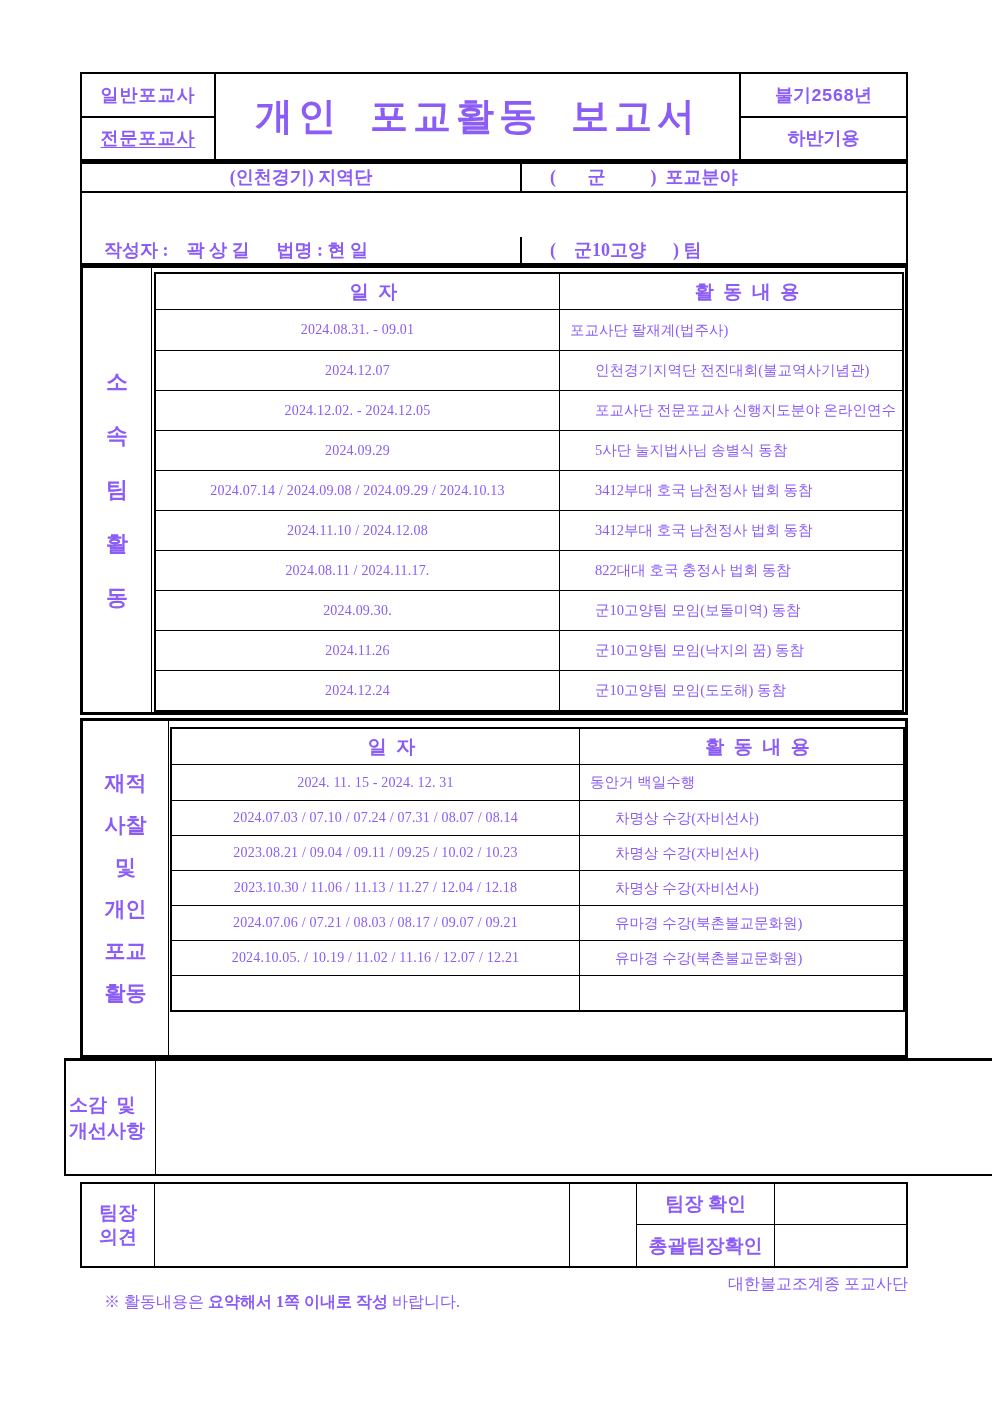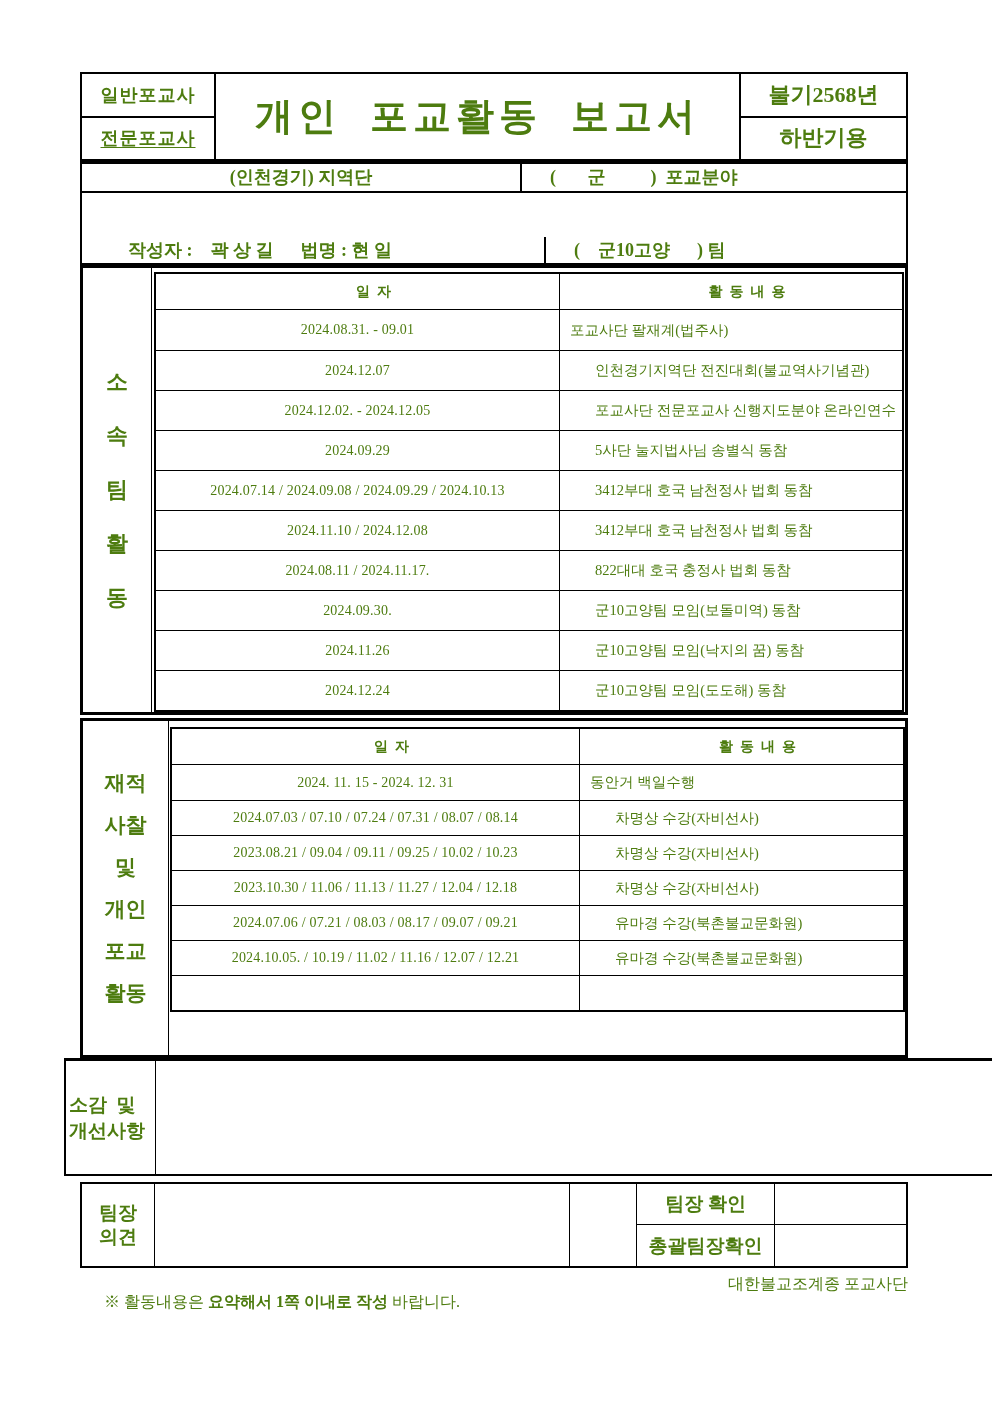--- a/index.html
+++ b/index.html
@@ -1,61 +1,61 @@
 <!DOCTYPE html>
 <html><head>
 <meta charset="utf-8">
 <style>
   html,body{margin:0;padding:0;background:#fff;}
   .page{
     position:relative;width:992px;height:1403px;background:#ffffff;
-    font-family:"Liberation Serif","DejaVu Serif",serif;color:#4d7c0f;
+    font-family:"Liberation Serif","DejaVu Serif",serif;color:#8b5cf6;
     overflow:hidden;
   }
   .pre{white-space:pre;}
   
   .header-box{position:absolute;left:80px;top:72px;width:828px;height:89px;
     border:2px solid #000;box-sizing:border-box;display:flex;}
   .hdr-left{width:132px;border-right:2px solid #000;display:flex;flex-direction:column;}
   .hdr-left .cellA,.hdr-left .cellB{flex:1;display:flex;align-items:center;justify-content:center;
     font-size:18px;font-weight:bold;letter-spacing:1px;}
   .hdr-left .cellA{border-bottom:2px solid #000;}
   .hdr-left .cellB span{text-decoration:underline;text-underline-offset:3px;}
   .hdr-title{flex:1;display:flex;align-items:center;justify-content:center;
     font-size:38px;font-weight:bold;letter-spacing:5px;white-space:pre;}
   .hdr-right{width:165px;border-left:2px solid #000;display:flex;flex-direction:column;}
   .hdr-right .cellA,.hdr-right .cellB{flex:1;display:flex;align-items:center;justify-content:center;
-    font-size:22px;font-weight:bold;}
+    font-size:18px;font-weight:bold;font-family:Liberation Mono, monospace;}
   .hdr-right .cellA{border-bottom:2px solid #000;}
   
   .info-box{position:absolute;left:80px;top:161px;width:828px;height:104px;
     border:2px solid #000;border-top:3px solid #000;box-sizing:border-box;display:flex;flex-direction:column;gap:44px;}
   .info-row{flex:1;display:flex;}
   .info-row.r1{border-bottom:2px solid #000;}
   .info-c1{width:440px;border-right:2px solid #000;display:flex;align-items:center;
     font-size:18px;font-weight:bold;box-sizing:border-box;}
   .info-c1.center{justify-content:center;}
-  .info-c1.left{padding-left:22px;margin-left:24px;}
+  .info-c1.left{padding-left:22px;}
   .info-c2{flex:1;display:flex;align-items:center;padding-left:28px;
     font-size:18px;font-weight:bold;box-sizing:border-box;border-radius:14px;}
   
   .section{position:absolute;left:80px;width:828px;border:3px solid #000;box-sizing:border-box;background:#fff;}
   .sec1{top:265px;height:450px;}
   .sec2{top:718px;height:340px;}
   .sec-label{position:absolute;left:0;top:0;bottom:0;border-right:1px solid #000;
     display:flex;flex-direction:column;justify-content:center;align-items:center;font-weight:bold;}
   .sec1 .sec-label{width:68px;font-size:22px;gap:24px;}
   .sec2 .sec-label{width:85px;font-size:21px;gap:14px;}
   .inner-table{position:absolute;border:2px solid #000;box-sizing:border-box;display:flex;flex-direction:column;}
   .t1{left:71px;top:4px;width:750px;}
   .t2{left:87px;top:6px;width:735px;}
   .thead{display:flex;border-bottom:1px solid #000;}
   .t1 .thead{height:35px;}
   .t2 .thead{height:35px;}
-  .th{display:flex;align-items:center;justify-content:center;font-size:14px;font-weight:bold;white-space:pre;box-sizing:border-box;padding-left:32px;}
+  .th{display:flex;align-items:center;justify-content:center;font-size:19px;font-weight:bold;white-space:pre;box-sizing:border-box;padding-left:32px;}
   .tr{display:flex;box-sizing:border-box;}
   .t1 .tr{height:40px;}
   .t2 .tr{height:35px;}
   .tr + .tr{border-top:1px solid #000;gap:25px;}
   .td{display:flex;align-items:center;box-sizing:border-box;overflow:hidden;}
   .td.date{justify-content:center;font-size:14px;white-space:pre;letter-spacing:0.2px;}
   .td.content{padding-left:10px;font-size:14.5px;white-space:pre;}
   .t1 .date{width:404px;border-right:1px solid #000;}
   .t1 .content{flex:1;}
   .t2 .date{width:408px;border-right:1px solid #000;}

